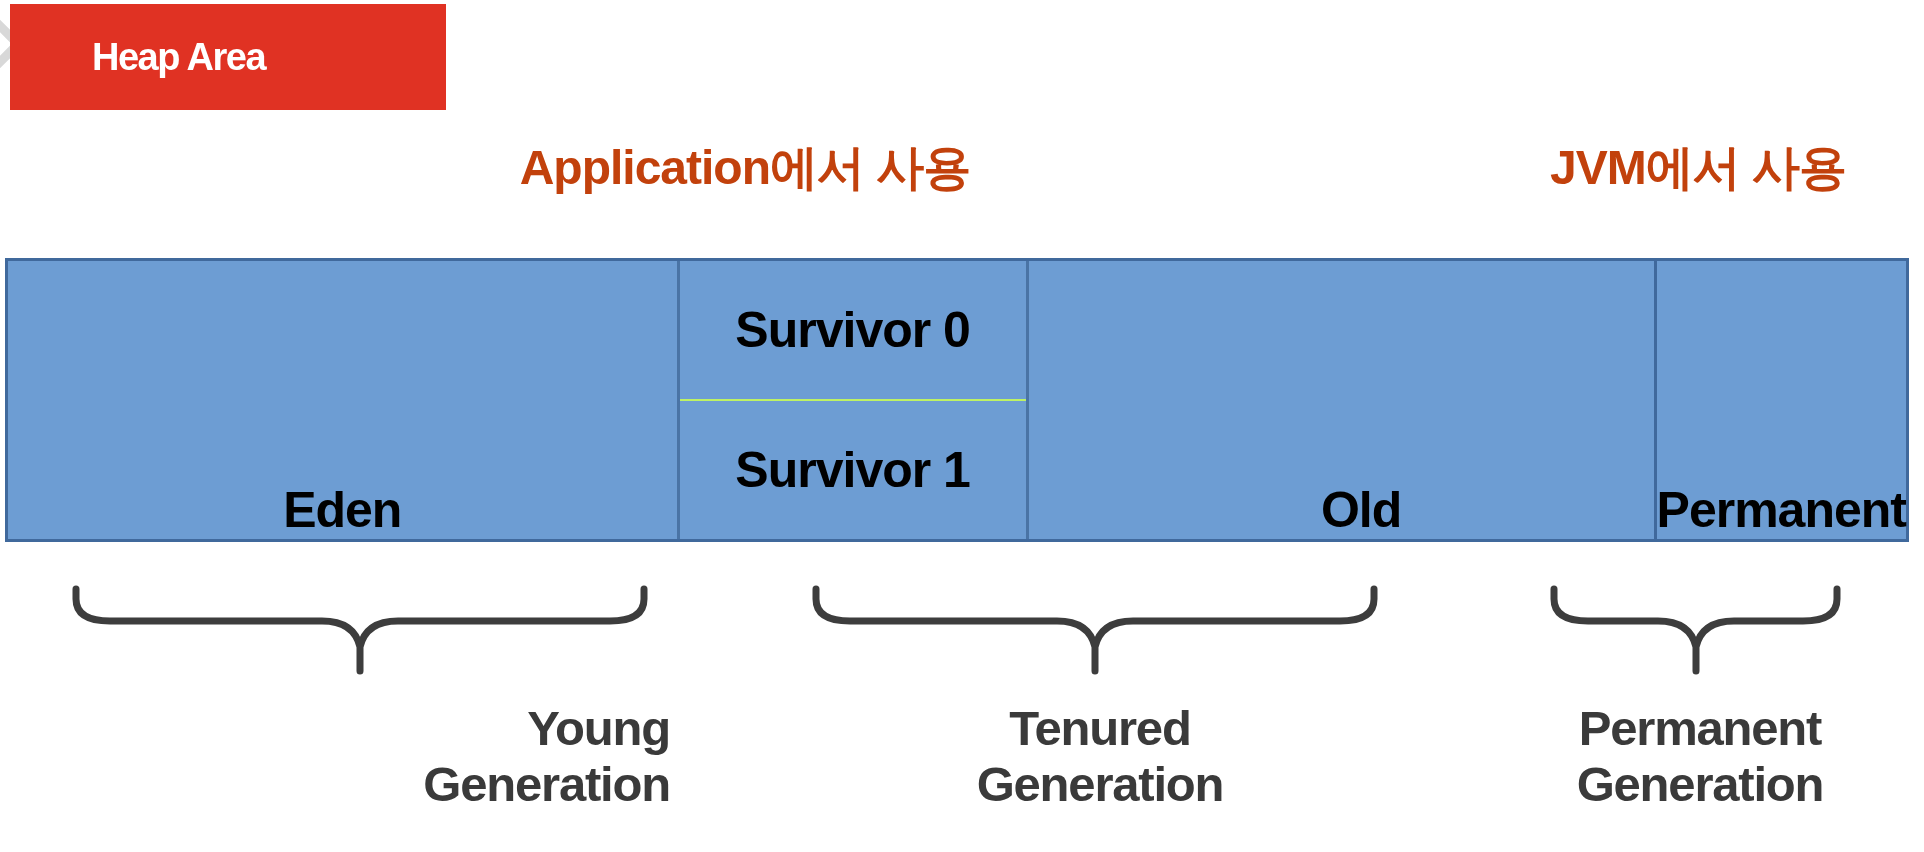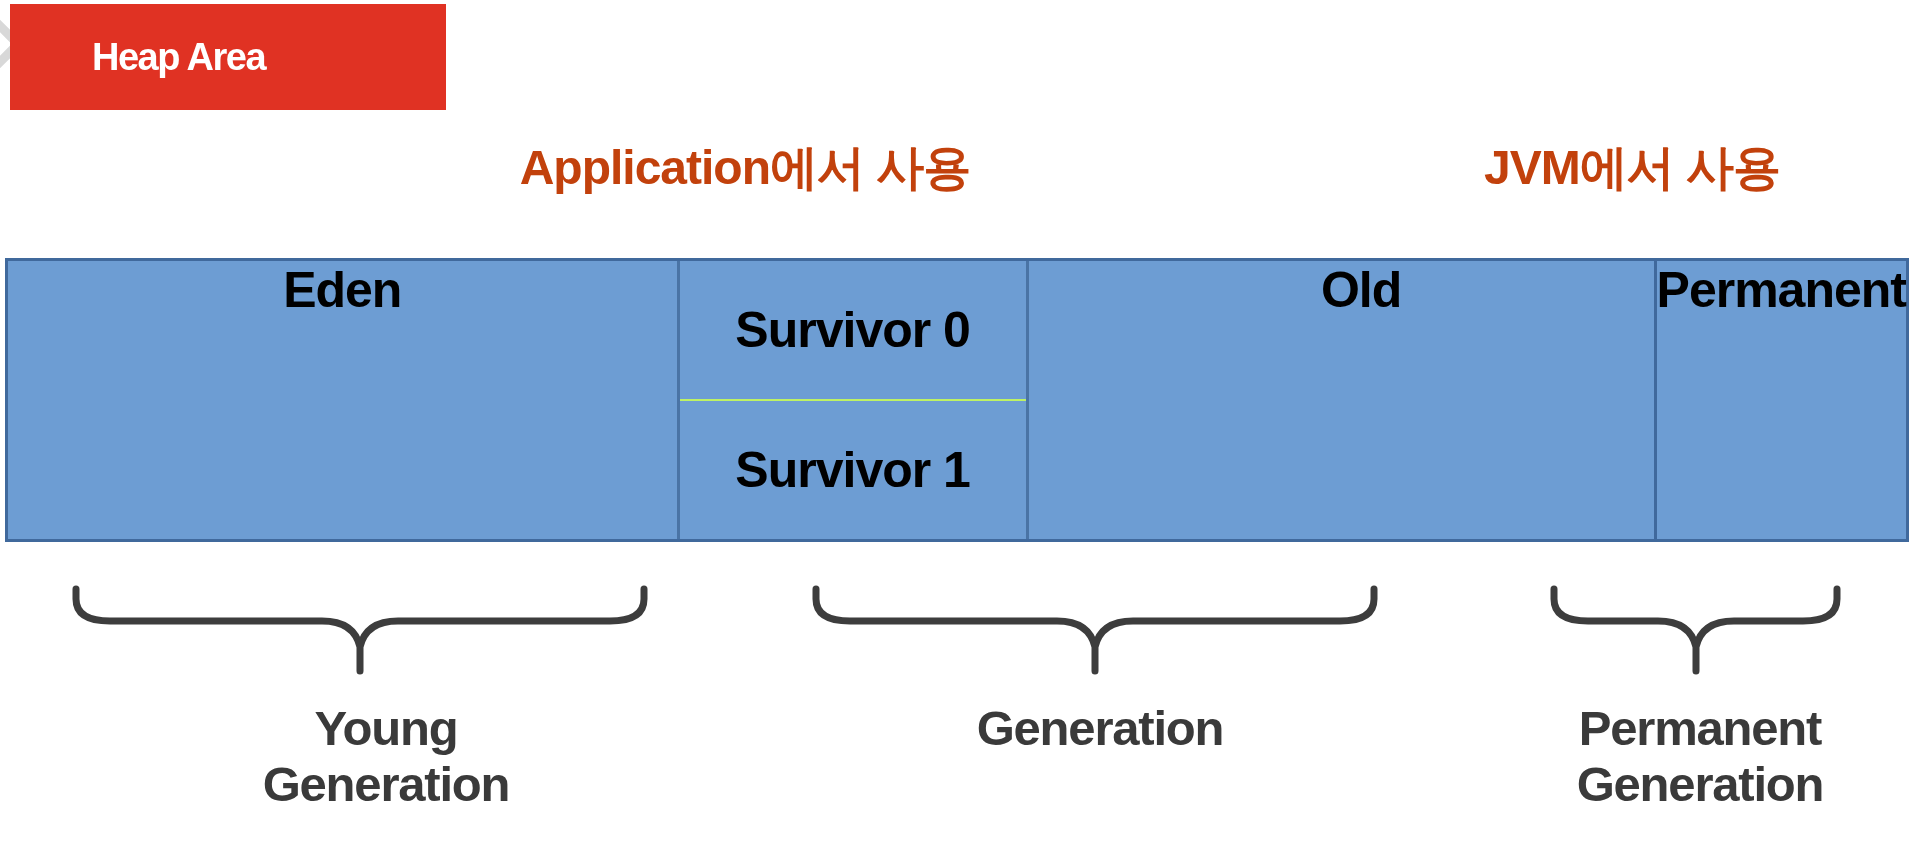--- a/index.html
+++ b/index.html
@@ -57,42 +57,42 @@
     letter-spacing: -1px;
     white-space: nowrap;
     text-align: center;
   }
   #caption-application {
     left: 385px;
     top: 136px;
     width: 720px;
   }
   #caption-jvm {
-    left: 1412px;
+    left: 1478px;
     top: 136px;
     width: 440px;
   }
 
   
   #memory-bar {
     position: absolute;
     left: 5px;
     top: 258px;
     width: 1904px;
     height: 284px;
     box-sizing: border-box;
     border: 3px solid #40699c;
     background: var(--region-bg, #6d9dd3);
     display: flex;
   }
   .region {
     position: relative;
     box-sizing: border-box;
     display: flex;
-    align-items: flex-start;
+    align-items: flex-end;
     justify-content: center;
     background: var(--region-bg, #6d9dd3);
   }
   .region-label {
     color: #000000;
     font-size: 50px;
     font-weight: bold;
     letter-spacing: -1px;
     white-space: nowrap;
   }
@@ -133,21 +133,21 @@
     position: absolute;
     top: 700px;
     color: #3a3a3a;
     font-size: 49px;
     font-weight: bold;
     letter-spacing: -1.2px;
     line-height: 1.15;
     text-align: center;
     white-space: nowrap;
   }
-  #caption-young-generation     { left: 86px;   width: 600px; }
+  #caption-young-generation     { left: 70px;   width: 600px; text-align: right; }
   #caption-tenured-generation   { left: 800px;  width: 600px; }
   #caption-permanent-generation { left: 1400px; width: 600px; }
   .generation-caption .line { display: block; }
 </style>
 </head>
 <body>
 
 <div id="stage">
 
   <svg id="bookmark-icon" viewBox="0 0 48 70">
@@ -200,20 +200,21 @@
     <path d="M6 4 L6 14 Q6 36 40 36 L110 36 Q142 36 148 62 L148 86
              M289 4 L289 14 Q289 36 255 36 L186 36 Q154 36 148 62" fill="none" stroke="#3d3d3d" stroke-width="7" stroke-linecap="round" stroke-linejoin="round" vector-effect="non-scaling-stroke"></path>
   </svg>
 
   <div class="generation-caption" id="caption-young-generation">
     <span class="line">Young</span>
     <span class="line">Generation</span>
   </div>
 
   <div class="generation-caption" id="caption-tenured-generation">
+    <span class="line">Tenured</span>
     <span class="line">Generation</span>
   </div>
 
   <div class="generation-caption" id="caption-permanent-generation">
     <span class="line">Permanent</span>
     <span class="line">Generation</span>
   </div>
 
 </div>
 

